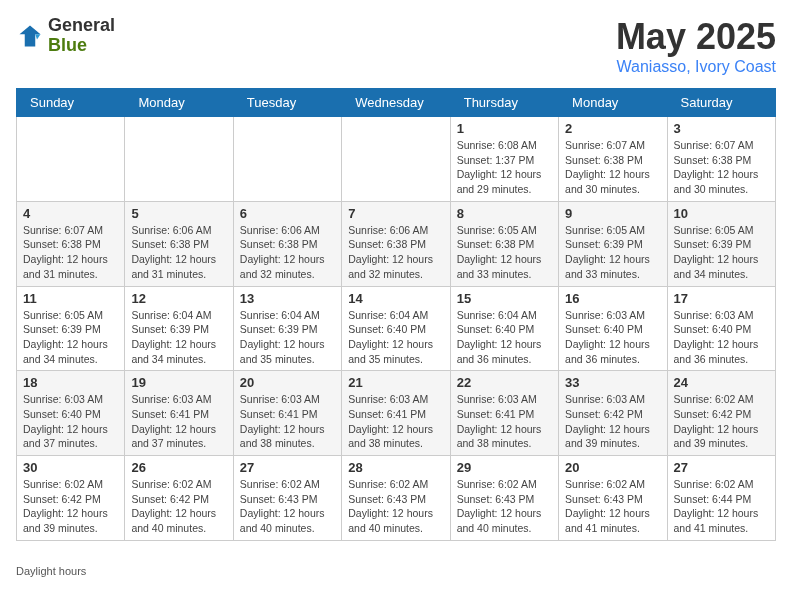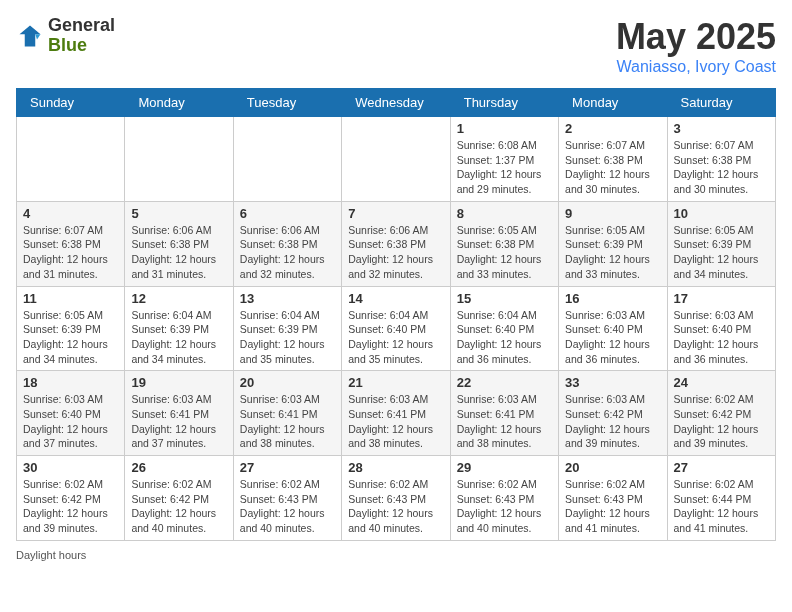--- a/index.html
+++ b/index.html
@@ -80,21 +80,21 @@
     .cell-content {
       color: #444;
       font-size: 10.5px;
       line-height: 1.4;
     }
     .empty-cell {
       background: #fff !important;
     }
     
     .legend {
-      margin-top: 8px;
+      margin-top: 24px;
       font-size: 11px;
       color: #555;
     }
   </style>
 </head>
 <body>
 
 <div class="header">
   <div class="logo">
     <svg class="logo-icon" viewBox="0 0 32 32" xmlns="http://www.w3.org/2000/svg">

